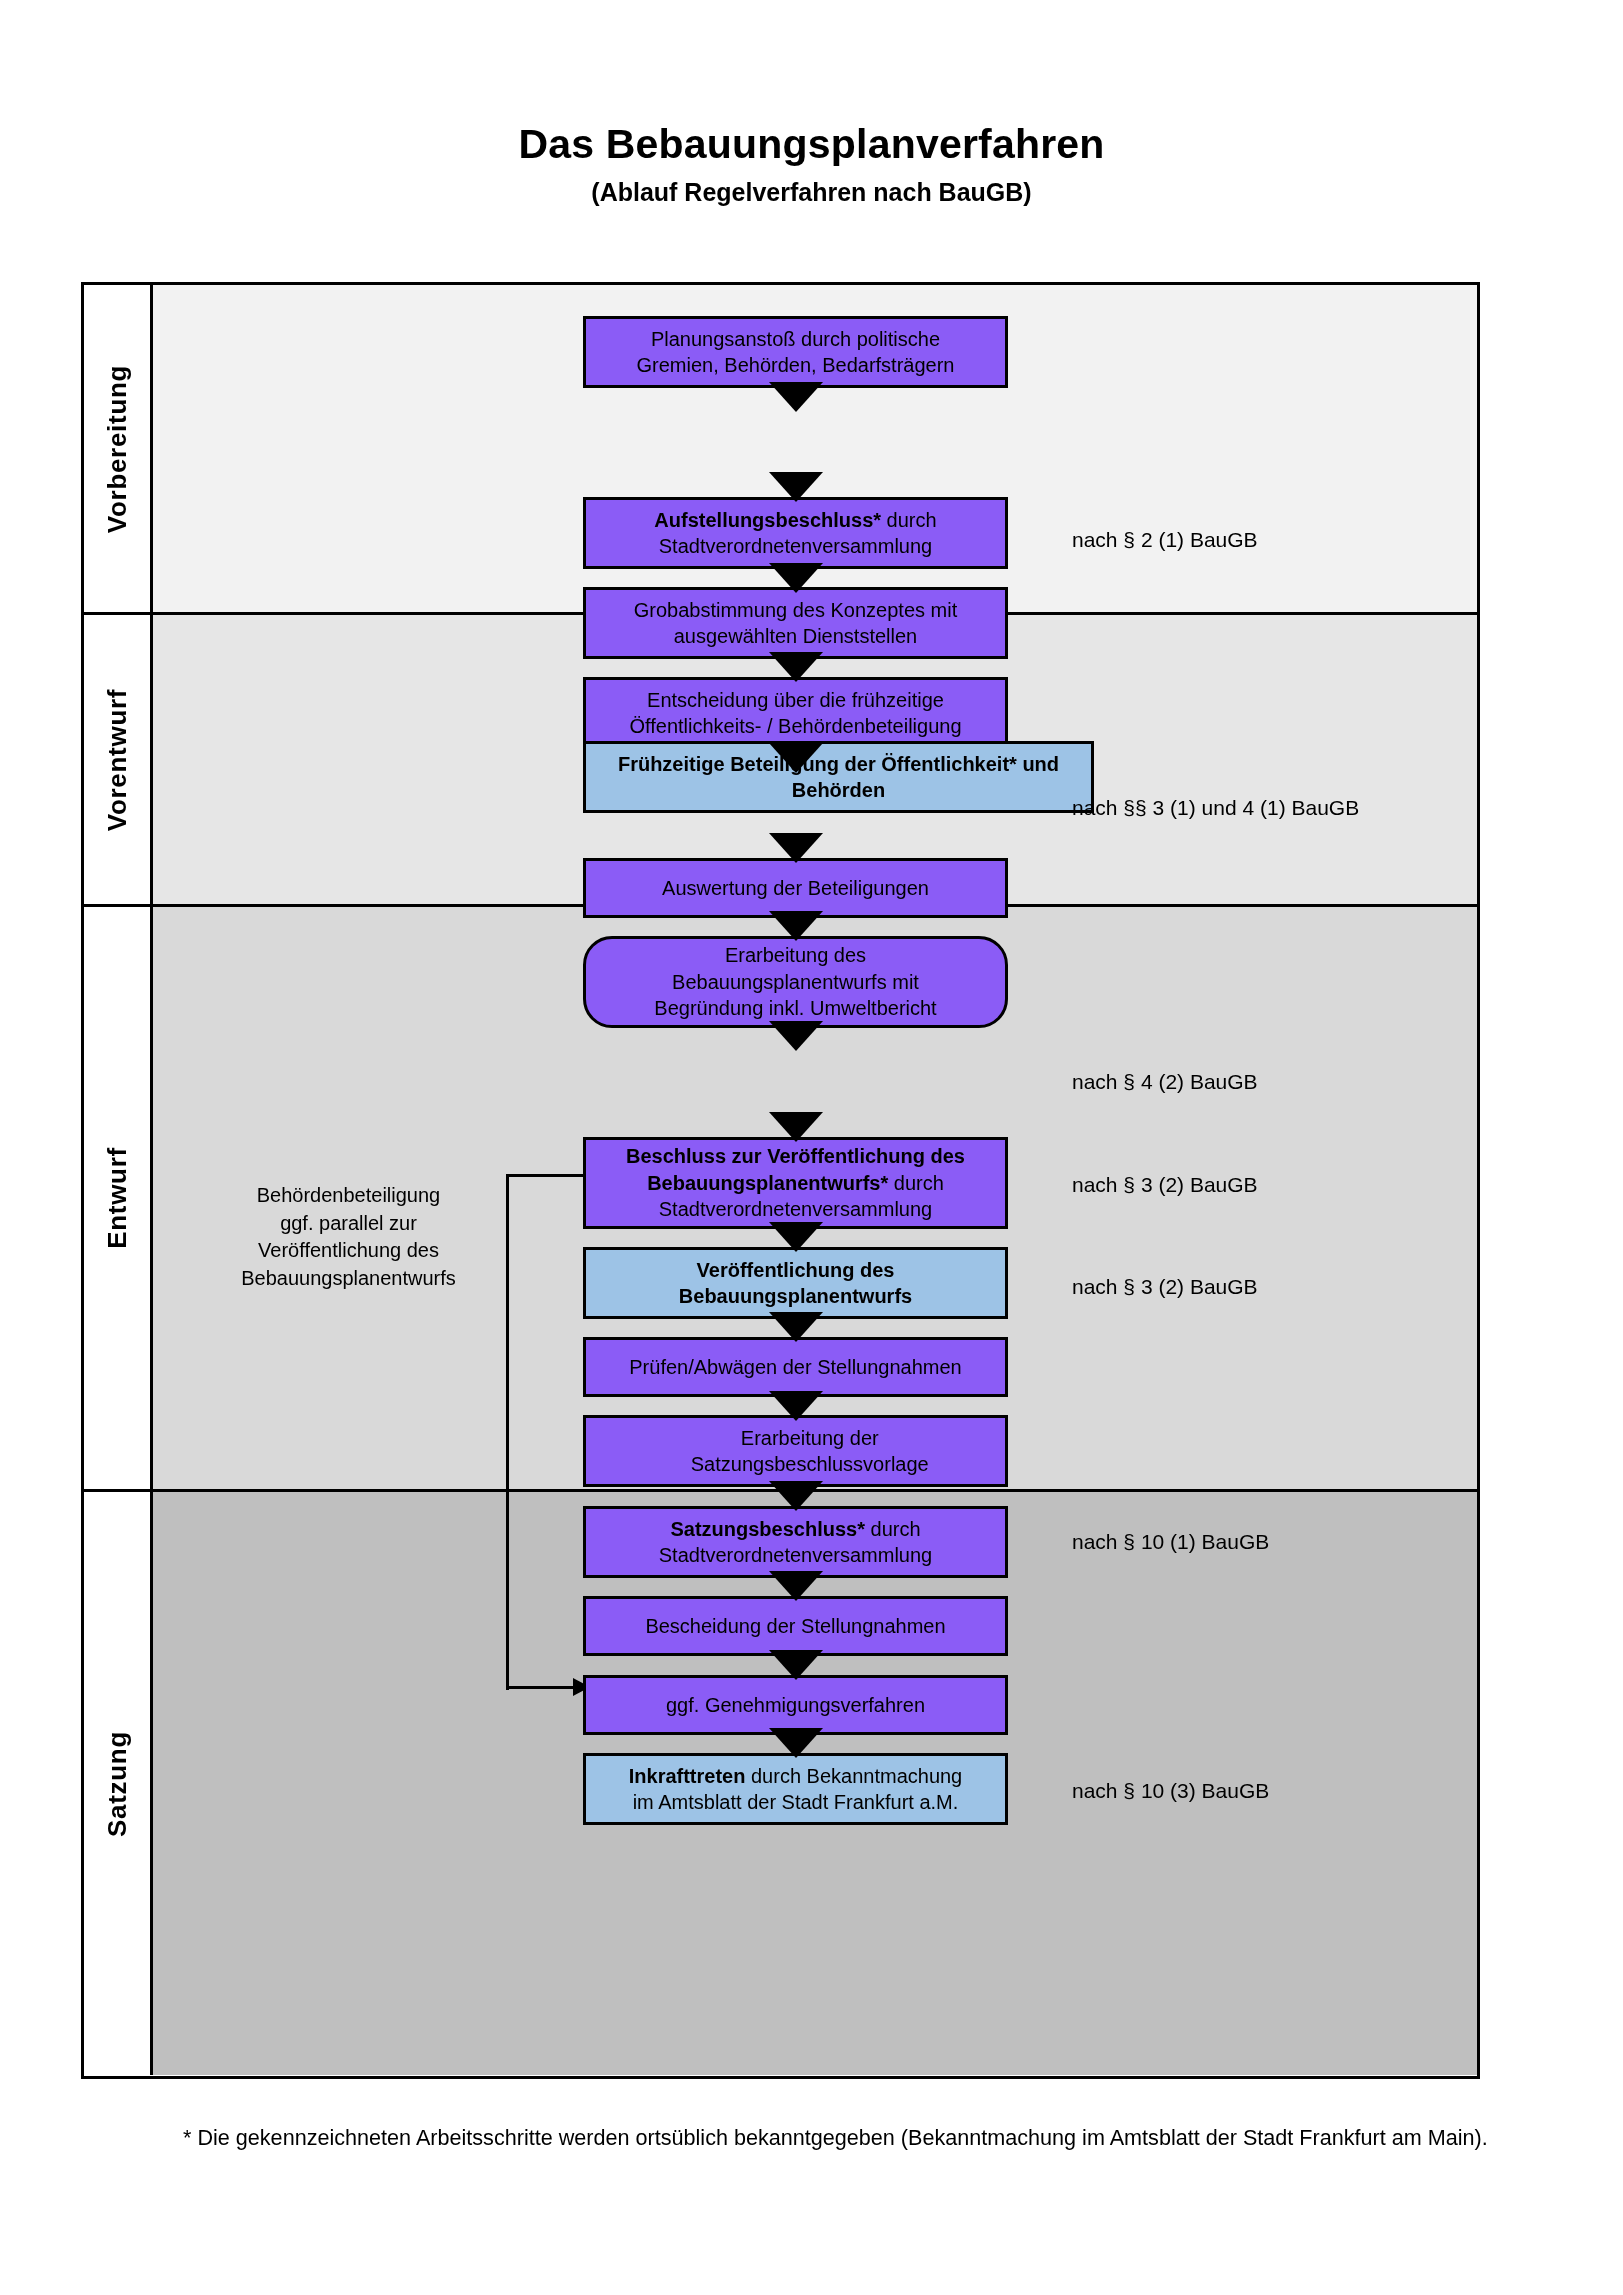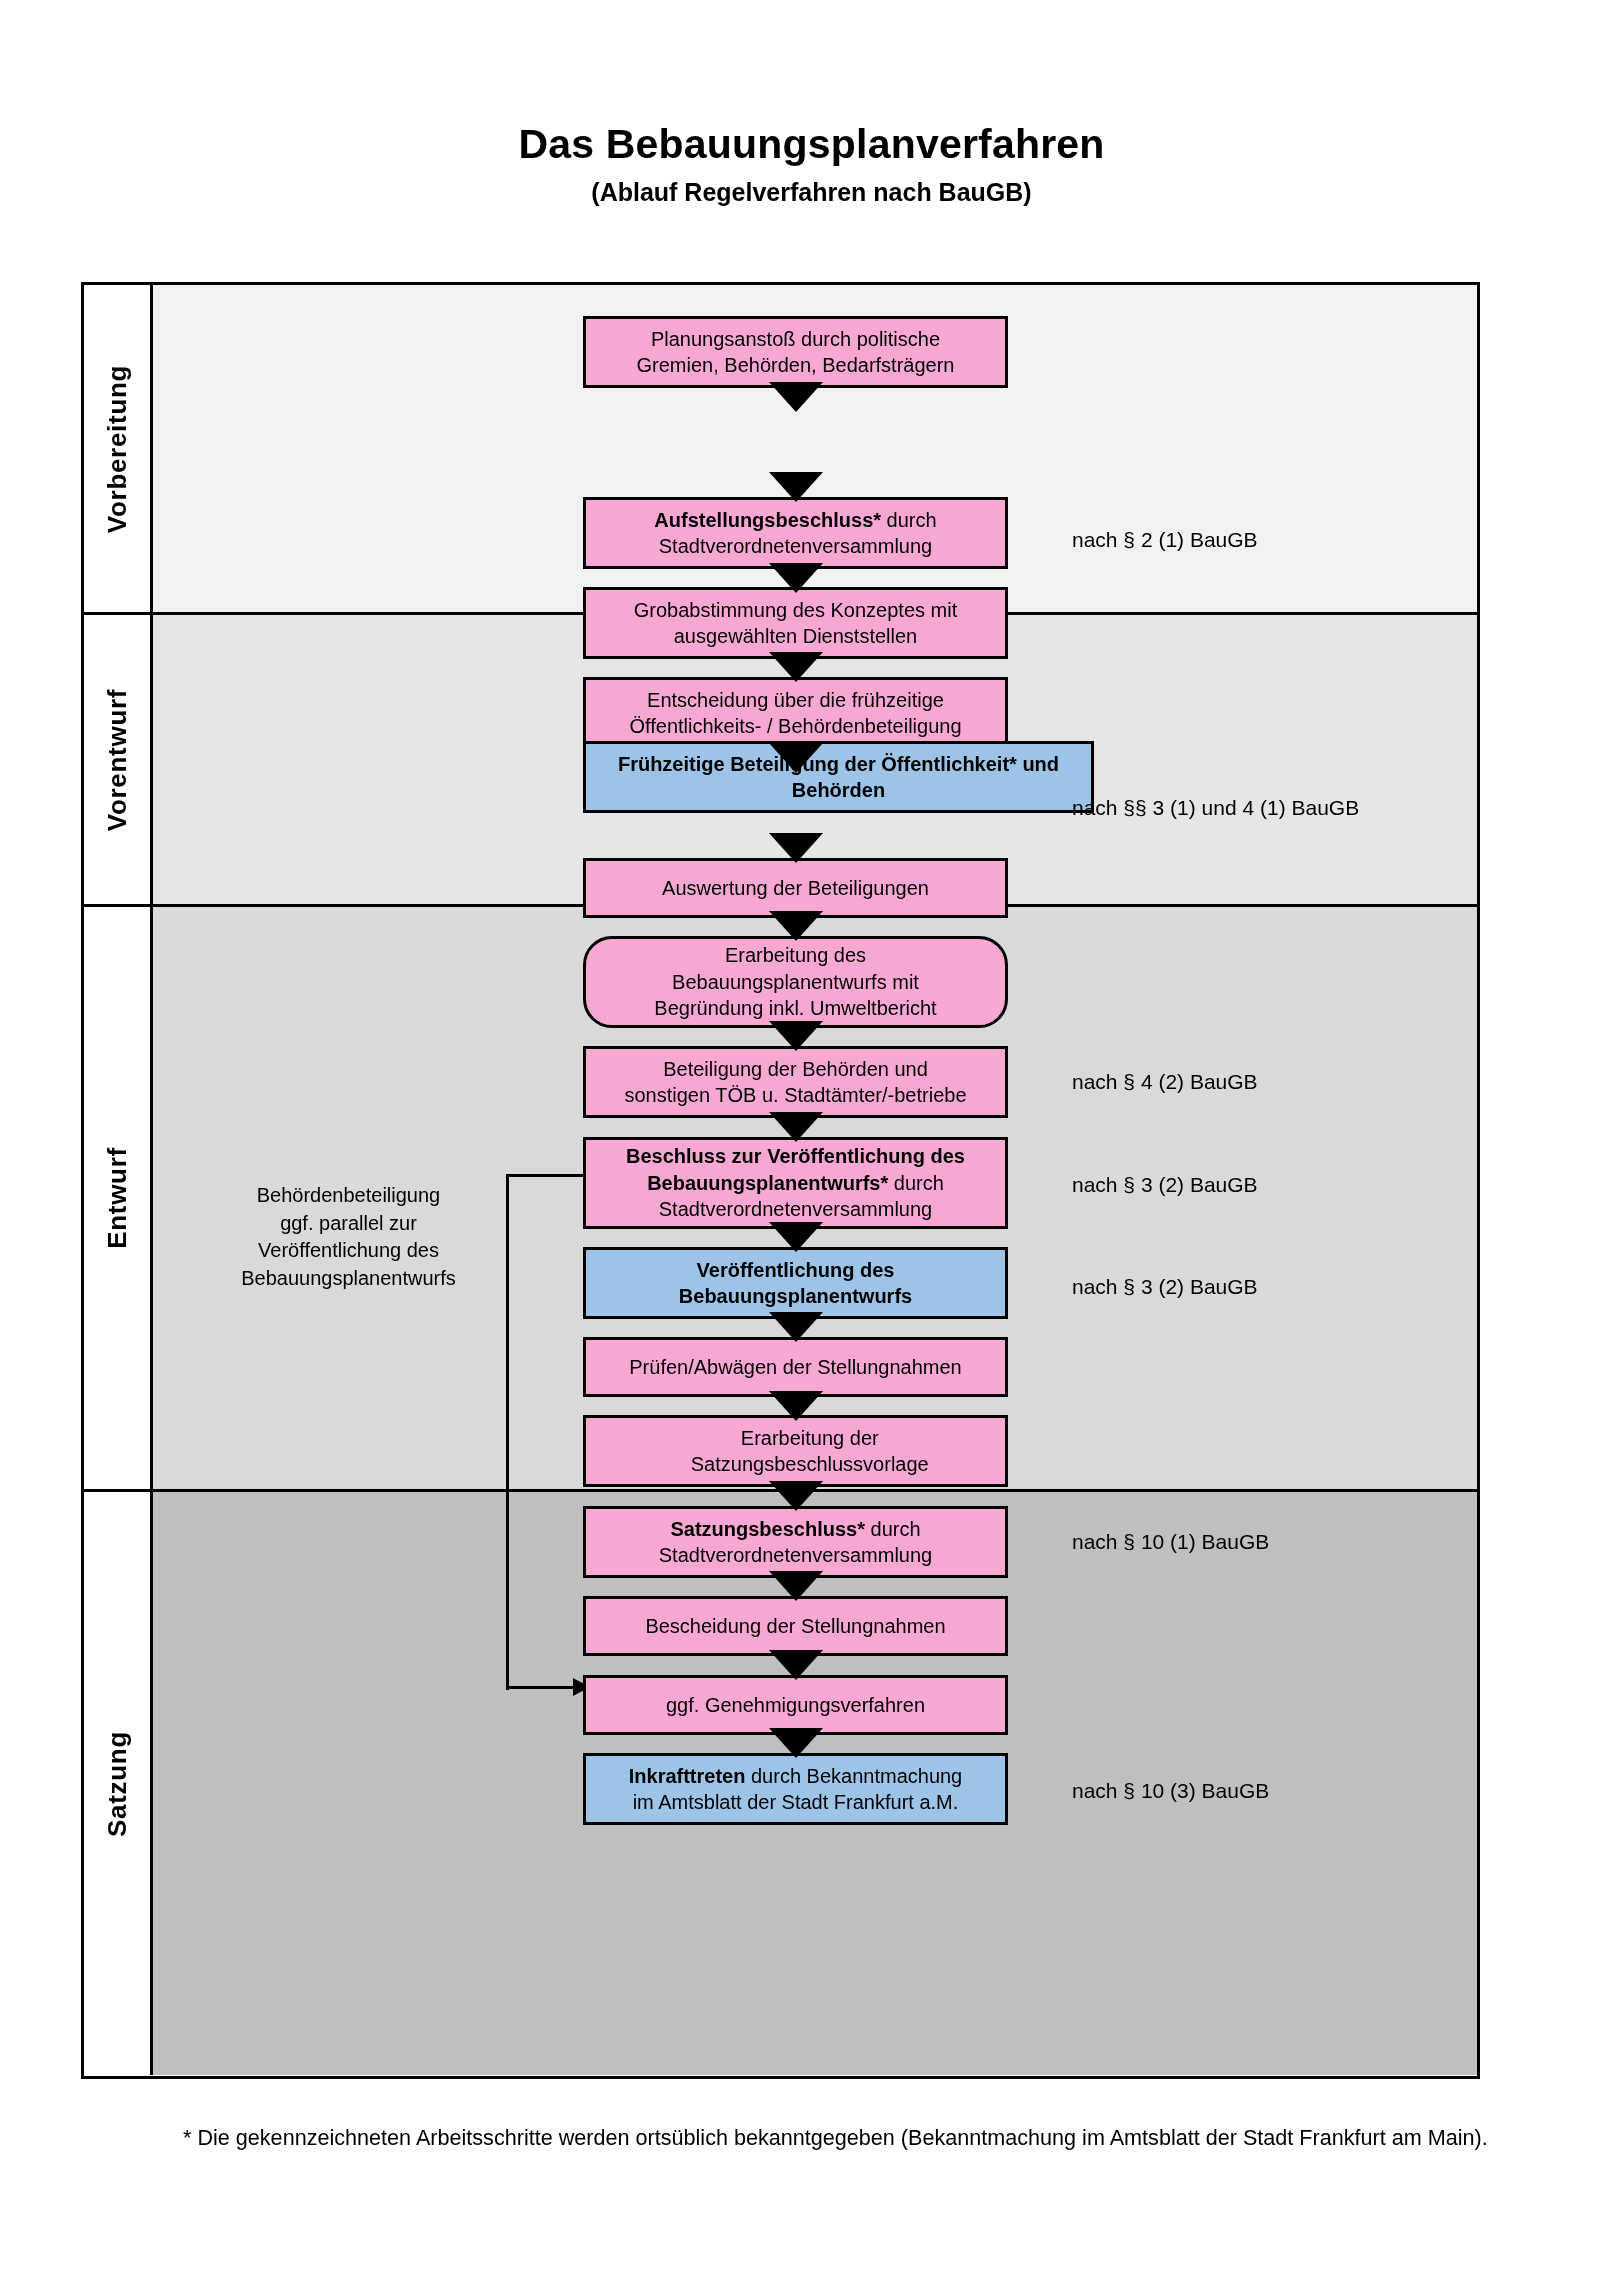--- a/index.html
+++ b/index.html
@@ -52,21 +52,21 @@
   }
   .phase-body{flex:1 1 auto;position:relative;box-sizing:border-box;}
 
   .sep{position:absolute;left:0;width:100%;height:3.3px;background:#000;}
 
   
   .fbox{
     position:absolute;
     box-sizing:border-box;
     border:3.3px solid #000;
-    background:#f9a8d4;
+    background:#8b5cf6;
     display:flex;
     align-items:center;
     justify-content:center;
     text-align:center;
     font-size:20px;
     line-height:1.32;
     padding:3.9px 6.5px;
   }
   .fbox.blue{background:#9DC3E6;}
   .fbox b{font-weight:bold;}
@@ -217,26 +217,20 @@
 
   <div class="fbox" style="left:499px; top:651px; width:425px; height:92px;border-radius:29px;">
     <div>
       <span>Erarbeitung des</span><br>
       <span>Bebauungsplanentwurfs mit</span><br>
       <span>Begründung inkl. Umweltbericht</span>
     </div>
   </div>
   <div class="arrow" style="left:685px; top:736px;"></div>
 
-  <div class="fbox" style="left:499px; top:761px; width:425px; height:72px;">
-    <div>
-      <span>Beteiligung der Behörden und</span><br>
-      <span>sonstigen TÖB u. Stadtämter/-betriebe</span>
-    </div>
-  </div>
   <div class="arrow" style="left:685px; top:827px;"></div>
 
   <div class="fbox" style="left:499px; top:852px; width:425px; height:92px;">
     <div>
       <b>Beschluss zur Veröffentlichung des Bebauungsplanentwurfs*</b><span> durch</span><br>
       <span>Stadtverordnetenversammlung</span>
     </div>
   </div>
   <div class="arrow" style="left:685px; top:937px;"></div>
 

